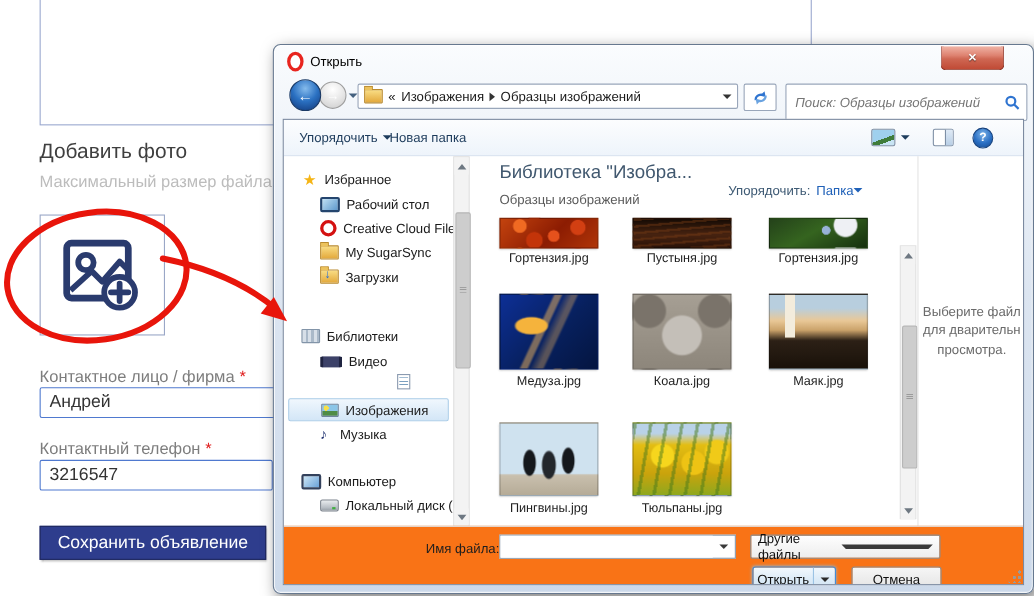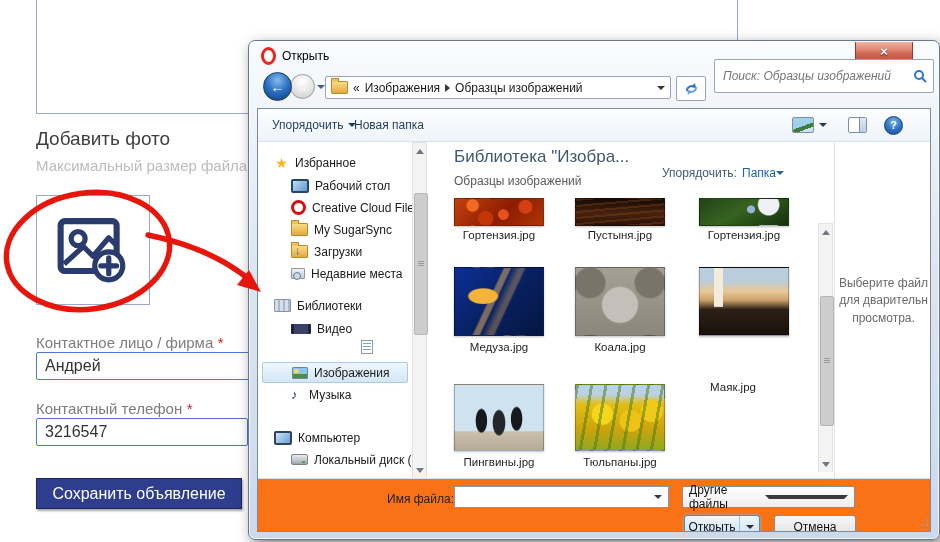--- a/index.html
+++ b/index.html
@@ -45,21 +45,21 @@
   .caret{width:0;height:0;border-left:4px solid transparent;border-right:4px solid transparent;
          border-top:4px solid #44617f;}
   .nav-caret{left:68px;top:44px;}
   .boxy{background:#fff;border:1px solid #99a6ba;border-radius:2px;}
   .breadcrumb{left:76px;top:35px;width:346px;height:23px;display:flex;align-items:center;
               gap:5px;padding:0 5px;box-sizing:border-box;font-size:12px;color:#1a1a1a;}
   .bc-sep{width:0;height:0;border-top:4px solid transparent;border-bottom:4px solid transparent;
           border-left:5px solid #333;}
   .refresh{left:427px;top:35px;width:28px;height:23px;display:flex;align-items:center;
            justify-content:center;cursor:pointer;}
-  .search{left:465px;top:18px;width:220px;height:23px;display:flex;align-items:center;
+  .search{left:465px;top:35px;width:220px;height:23px;display:flex;align-items:center;
           padding:16px 6px;box-sizing:border-box;}
   .search input{flex:1;border:none;outline:none;font-size:12px;font-style:italic;color:#8b8b8b;
                 font-family:inherit;background:transparent;}
 
   
   .ic-folder{width:15px;height:11px;background:linear-gradient(#f9dd84,#e3a93c);
              border:1px solid #b98a2e;border-radius:1px;position:relative;flex:0 0 auto;}
   .ic-folder::before{content:"";position:absolute;top:-4px;left:-1px;width:6px;height:3px;
              background:#ecc25c;border:1px solid #b98a2e;border-bottom:none;border-radius:1px 1px 0 0;}
 
@@ -325,24 +325,20 @@
           <span>Creative Cloud Files</span>
         </div>
         <div class="abs side-row side-child" style="top:77px;">
           <span class="ic ic-folder"></span>
           <span>My SugarSync</span>
         </div>
         <div class="abs side-row side-child" style="top:99px;">
           <span class="ic ic-folder ic-dl"></span>
           <span>Загрузки</span>
         </div>
-        <div class="abs side-row side-child" style="top:121px;">
-          <span class="ic ic-recent"></span>
-          <span>Недавние места</span>
-        </div>
 
         <div class="abs side-row side-group" style="top:153px;">
           <span class="ic ic-lib"></span>
           <span>Библиотеки</span>
         </div>
         <div class="abs side-row side-child" style="top:176px;">
           <span class="ic ic-video"></span>
           <span>Видео</span>
         </div>
         <div class="abs side-row side-child" style="top:198px;flex-direction:column;">
@@ -393,21 +389,21 @@
           <div class="abs thumb t-hydr" style="left:270px;top:56px;height:28px;"></div>
           <div class="abs t-label" style="left:10px;top:87px;">Гортензия.jpg</div>
           <div class="abs t-label" style="left:131px;top:87px;">Пустыня.jpg</div>
           <div class="abs t-label" style="left:255px;top:87px;">Гортензия.jpg</div>
 
           <div class="abs thumb t-jelly" style="left:25px;top:125px;height:69px;"></div>
           <div class="abs thumb t-koala" style="left:146px;top:125px;height:69px;"></div>
           <div class="abs thumb t-light" style="left:270px;top:125px;height:69px;"></div>
           <div class="abs t-label" style="left:10px;top:199px;">Медуза.jpg</div>
           <div class="abs t-label" style="left:131px;top:199px;">Коала.jpg</div>
-          <div class="abs t-label" style="left:244px;top:199px;margin-top:40px;">Маяк.jpg</div>
+          <div class="abs t-label" style="left:255px;top:199px;">Маяк.jpg</div>
 
           <div class="abs thumb t-peng" style="left:25px;top:242px;height:67px;"></div>
           <div class="abs thumb t-tulip" style="left:146px;top:242px;height:67px;"></div>
           <div class="abs t-label" style="left:10px;top:314px;">Пингвины.jpg</div>
           <div class="abs t-label" style="left:131px;top:314px;">Тюльпаны.jpg</div>
         </div>
 
         <div class="abs sb-track" style="left:560px;top:81px;width:15px;height:249px;">
           <div class="sb-btn" style="top:0;">
               <span class="sb-up"></span>

